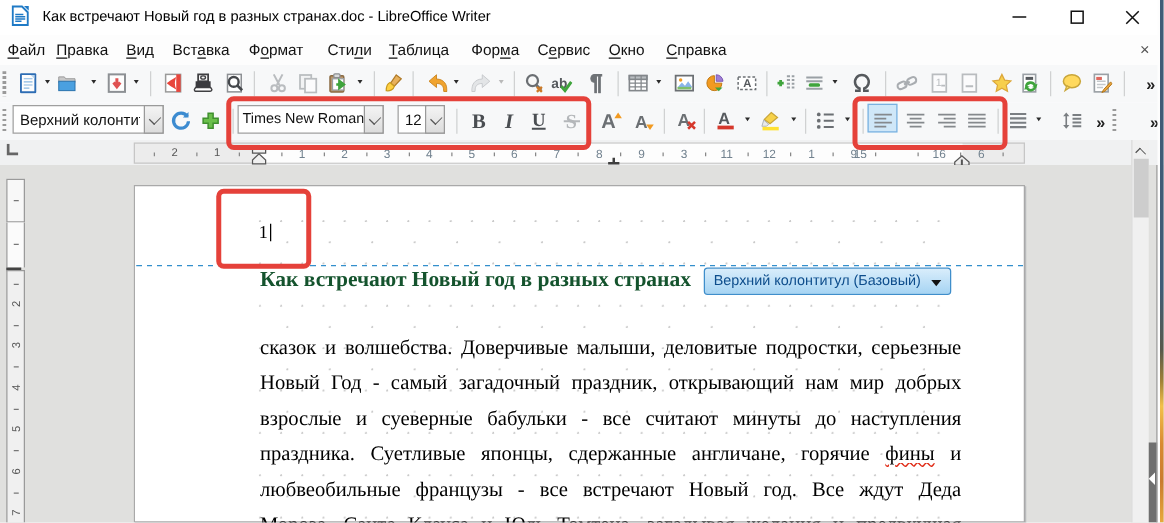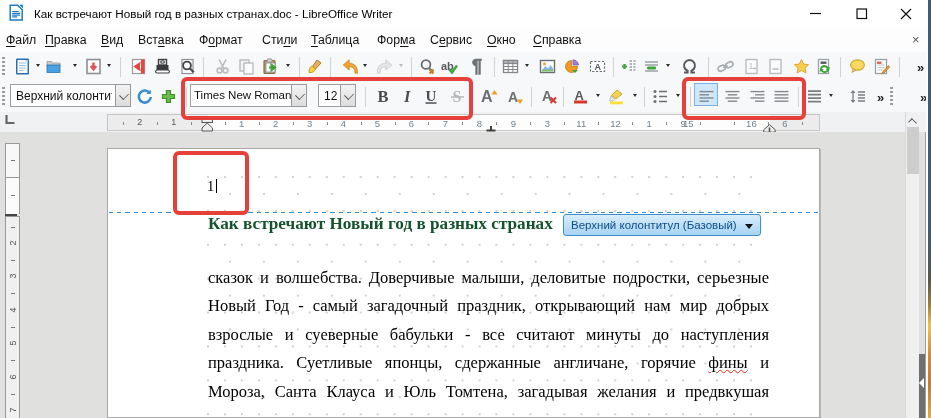--- a/index.html
+++ b/index.html
@@ -462,20 +462,21 @@
     <div id="doctitle">Как встречают Новый год в разных странах</div>
     <div id="tag">
         <span class="t">Верхний колонтитул (Базовый)</span>
         <span class="a"></span>
       </div>
     <div id="body">
       <div>сказок и волшебства. Доверчивые малыши, деловитые подростки, серьезные</div>
       <div>Новый Год - самый загадочный праздник, открывающий нам мир добрых</div>
       <div>взрослые и суеверные бабульки - все считают минуты до наступления</div>
       <div>праздника. Суетливые японцы, сдержанные англичане, горячие <span class="sq">фины</span> и</div>
+      <div>любвеобильные французы - все встречают Новый год. Все ждут Деда</div>
       <div>Мороза, Санта Клауса и Юль Томтена, загадывая желания и предвкушая</div>
     </div>
   </div>
 </div>
 
 <div class="abs" id="vsb">
     <div class="up"></div>
     <div class="thumb"></div>
   </div>
 <div class="abs" id="sbhandle">

